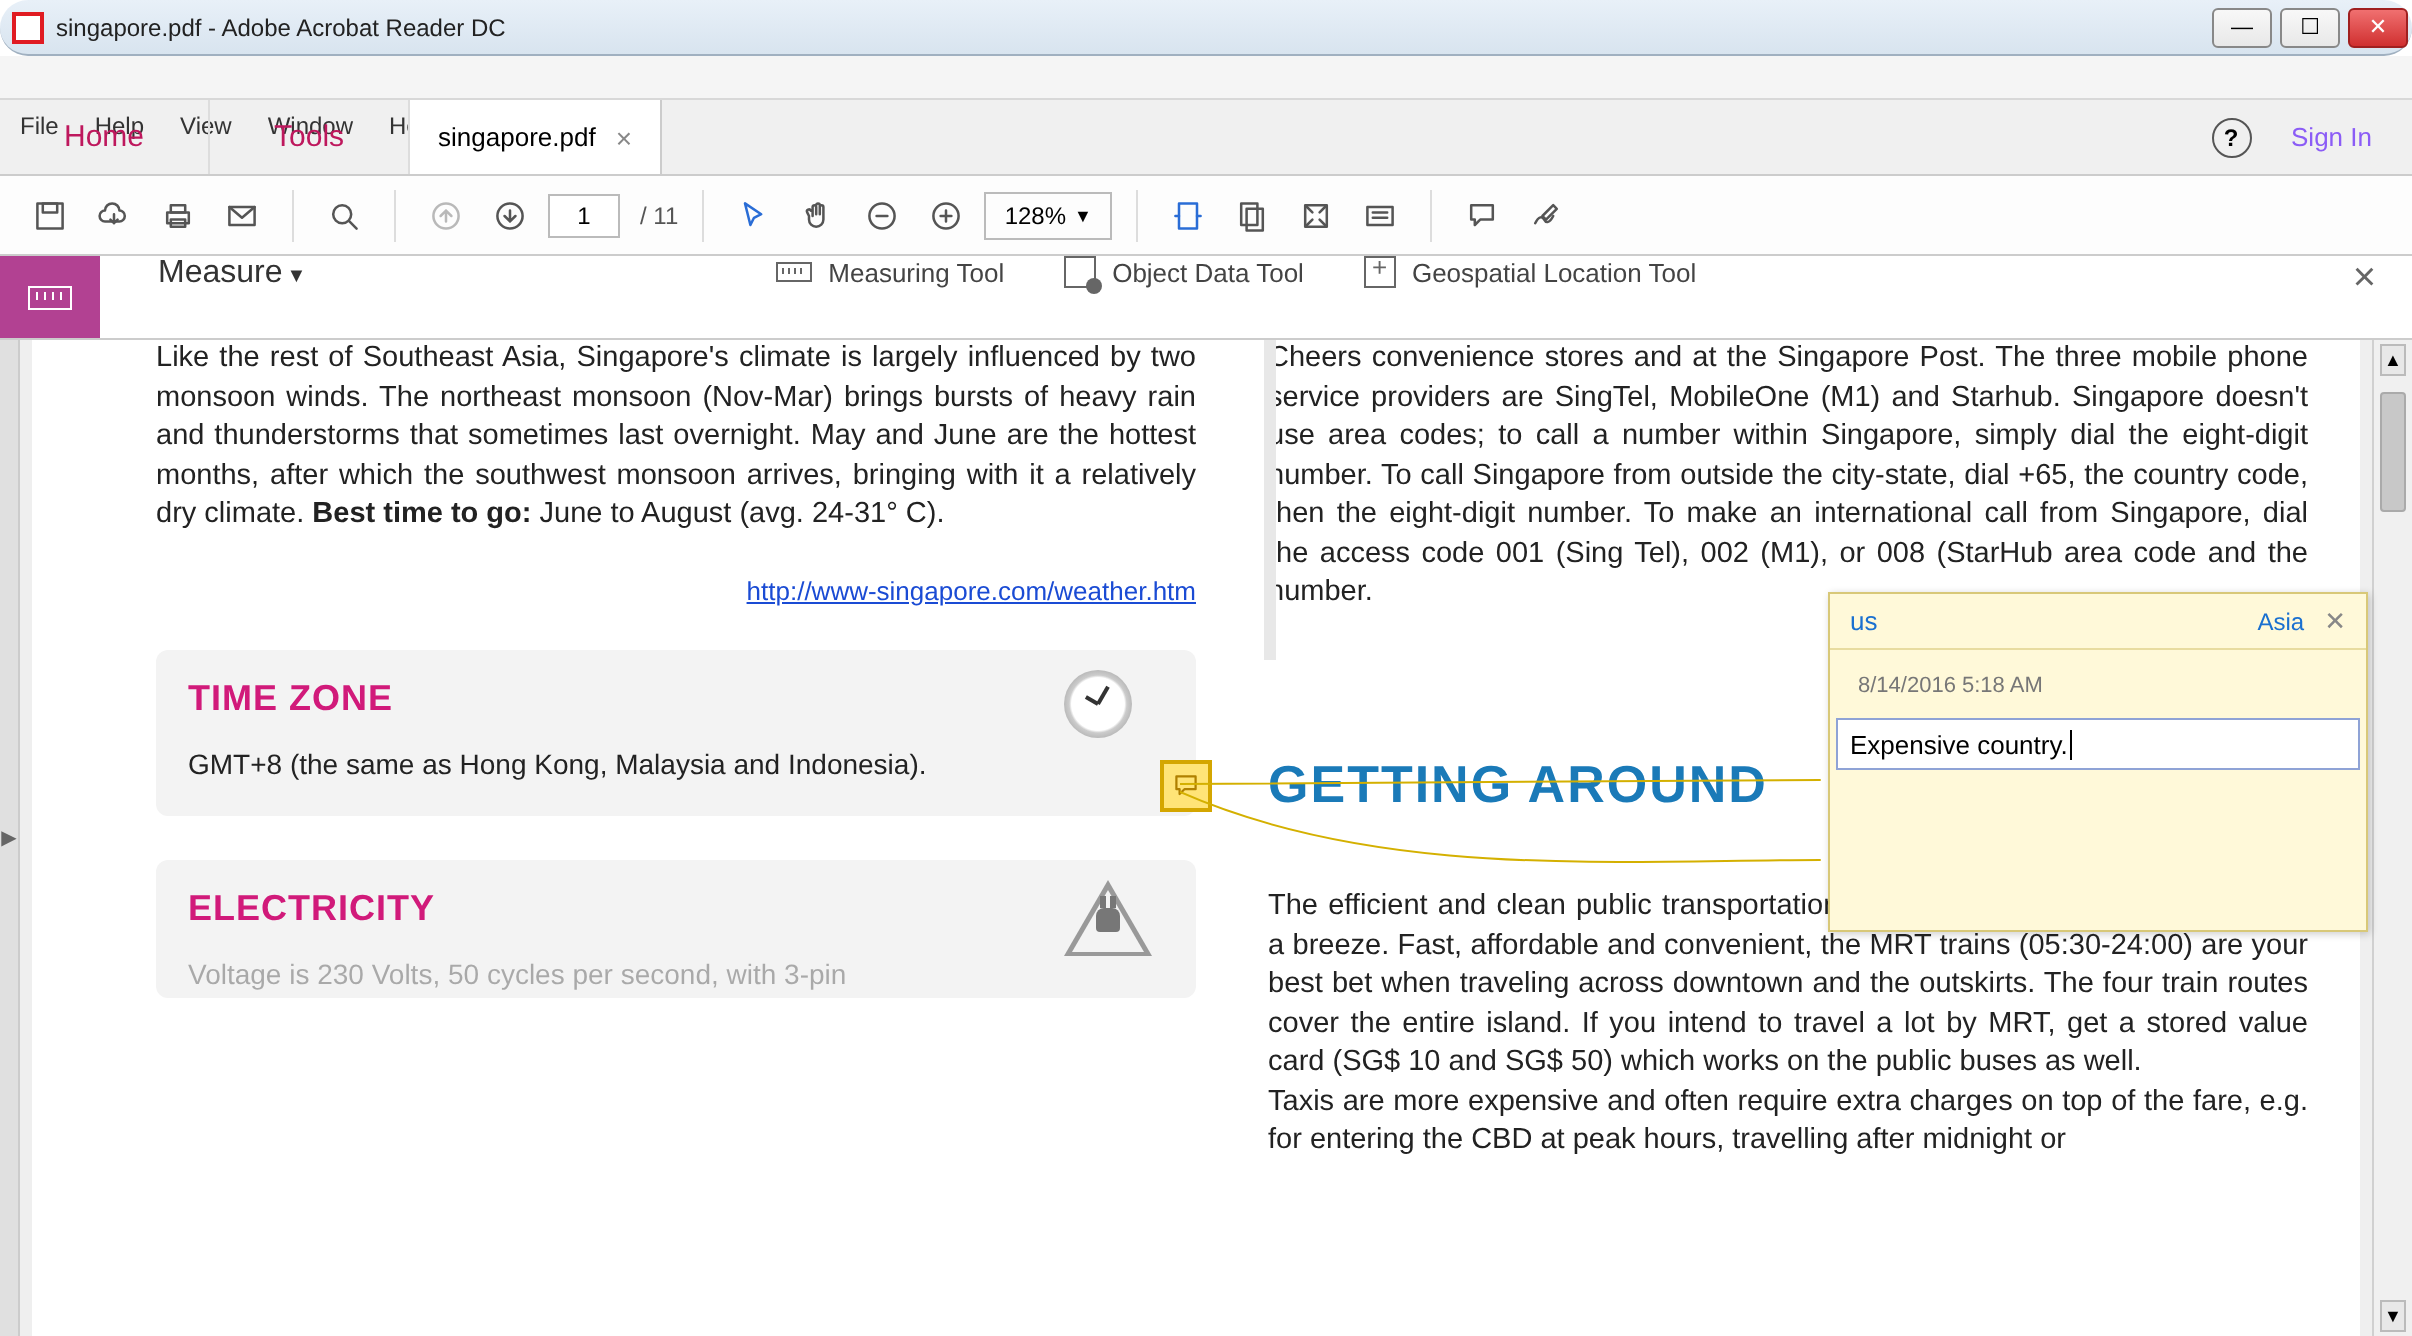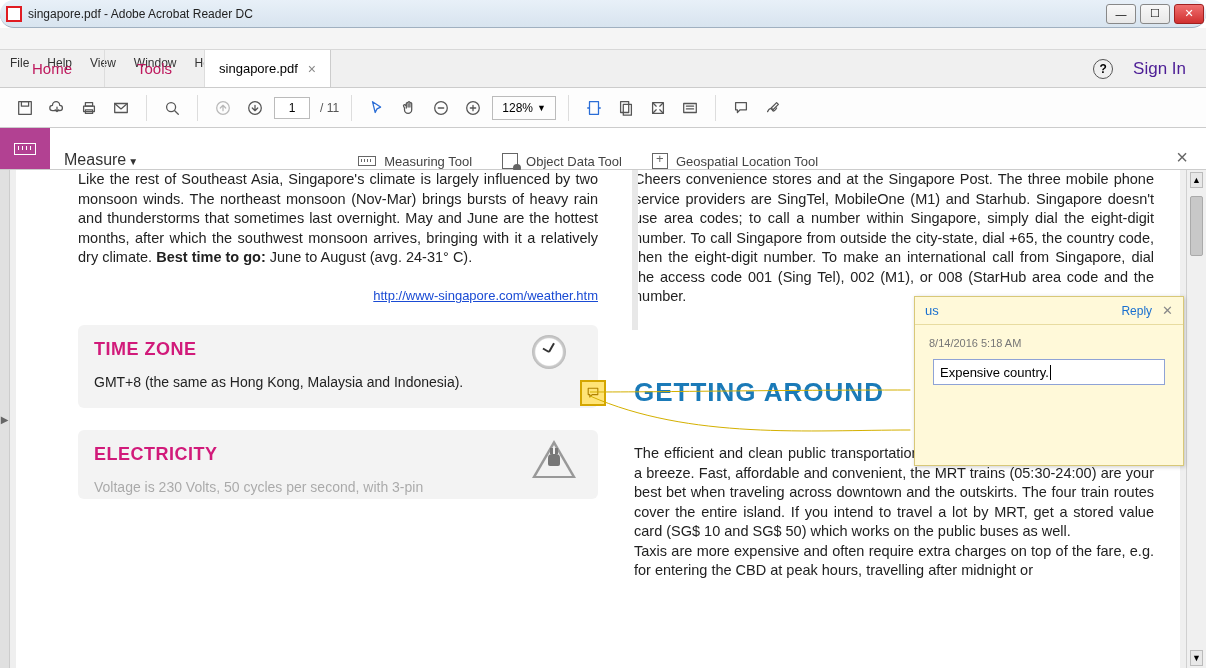--- a/index.html
+++ b/index.html
@@ -18,34 +18,34 @@
 .menubar { height: 22px; background: #f5f5f5; border-bottom: 1px solid #d8d8d8; display: flex; align-items: center; padding-left: 10px; gap: 18px; font-size: 12px; color: #333; }
 .menubar span { cursor: default; margin-top: 48px; }
 
 
 .apptabs { height: 38px; background: #f0f0f0; border-bottom: 1px solid #ccc; display: flex; align-items: stretch; }
 .apptabs .homebtn, .apptabs .toolsbtn { padding: 0 32px; display: flex; align-items: center; font-size: 15px; color: #be185d; border-right: 1px solid #ddd; text-align: right; }
 .apptabs .doctab { display: flex; align-items: center; padding: 0 14px; background: #fff; border-right: 1px solid #ccc; position: relative; font-size: 13px; }
 .apptabs .doctab .tabclose { margin-left: 10px; font-size: 14px; color: #888; }
 .apptabs .right { margin-left: auto; display: flex; align-items: center; gap: 20px; padding-right: 20px; }
 .apptabs .helpcircle { width: 20px; height: 20px; border: 1.5px solid #555; border-radius: 50%; display: flex; align-items: center; justify-content: center; font-size: 12px; font-weight: bold; }
-.apptabs .signin { font-size: 17px; color: #4c1d95; }
+.apptabs .signin { font-size: 13px; color: #8b5cf6; }
 
 
 .toolbar { height: 40px; background: #fdfdfd; border-bottom: 1px solid #ccc; display: flex; align-items: center; padding: 0 12px; gap: 6px; }
 .toolbar .sep { width: 1px; height: 26px; background: #ddd; margin: 0 6px; }
 .toolbar .tb-icon { width: 26px; height: 26px; display: flex; align-items: center; justify-content: center; color: #555; }
 .toolbar .tb-icon svg { width: 18px; height: 18px; }
 .toolbar .pageinput { width: 36px; height: 22px; border: 1px solid #bbb; text-align: center; font-size: 12px; }
 .toolbar .pagetotal { font-size: 12px; color: #555; margin-left: 4px; }
 .toolbar .zoomsel { width: 64px; height: 24px; border: 1px solid #bbb; font-size: 12px; display: flex; align-items: center; justify-content: center; gap: 4px; }
 .toolbar .zoomsel .dd { font-size: 9px; }
 
 
-.measurebar { height: 42px; border-bottom: 1px solid #ccc; display: flex; align-items: flex-end; }
+.measurebar { height: 42px; border-bottom: 1px solid #ccc; display: flex; align-items: flex-start; gap: 15px; }
 .measurebar .mtab { width: 50px; height: 100%; background: #b24192; display: flex; align-items: center; justify-content: center; }
 .measurebar .mtab .ruler { width: 22px; height: 12px; border: 1.5px solid #fff; position: relative; }
 .measurebar .mtab .ruler::before { content:''; position:absolute; left:3px; top:2px; width:1px; height:4px; background:#fff; box-shadow: 4px 0 #fff, 8px 0 #fff, 12px 0 #fff; }
 .measurebar .mtitle { font-size: 16px; margin-left: 14px; color: #333; }
 .measurebar .mtitle .dd { font-size: 10px; margin-left: 2px; }
 .measurebar .msubtools { display: flex; gap: 30px; margin-left: 220px; font-size: 13px; color: #444; align-items: center; }
 .measurebar .msubtools .st { display: flex; align-items: center; gap: 8px; }
 .measurebar .mclose { margin-left: auto; margin-right: 18px; font-size: 20px; color: #666; }
 .miniruler { width: 18px; height: 10px; border: 1.2px solid #666; position: relative; }
 .miniruler::before { content:''; position:absolute; left:2px; top:2px; width:1px; height:3px; background:#666; box-shadow: 3px 0 #666, 6px 0 #666, 9px 0 #666; }
@@ -114,21 +114,21 @@
 .bike .frame { position:absolute; left:6px; top:5px; width:26px; height:12px; border-bottom:1.5px solid #6a8; border-left:1.5px solid #6a8; transform: skewX(-20deg); }
 .scooter { position:absolute; left:0; bottom:0; width:30px; height:26px; background:#e8a020; border-radius:6px 2px 2px 6px; }
 
 
 .comment-pop { position: absolute; right: 22px; top: 296px; width: 270px; height: 170px; background: #fff9d9; border: 1px solid #d8c878; box-shadow: 1px 1px 4px rgba(0,0,0,0.2); z-index: 50; }
 .comment-pop .chead { height: 28px; display: flex; align-items: center; padding: 0 10px; border-bottom: 1px solid #e8dca0; }
 .comment-pop .chead .author { color: #1a70d0; font-size: 13px; }
 .comment-pop .chead .reply { margin-left: auto; color: #1a70d0; font-size: 12px; margin-right: 10px; }
 .comment-pop .chead .cx { color: #888; cursor: pointer; }
 .comment-pop .cdate { font-size: 11px; color: #777; padding: 12px 14px 10px; }
-.comment-pop .cinput { margin: 0 18px; height: 26px; border: 1px solid #8fa3d6; background: #fff; display: flex; align-items: center; padding: 0 6px; font-size: 13px; }
+.comment-pop .cinput { margin: 0 3px; height: 26px; border: 1px solid #8fa3d6; background: #fff; display: flex; align-items: center; padding: 0 6px; font-size: 13px; }
 .comment-pop .cinput .caret { display:inline-block; width:1px; height:15px; background:#000; margin-left:1px; animation: blink 1s infinite; }
 @keyframes blink { 50% { opacity: 0; } }
 
 
 .connector { position: absolute; pointer-events: none; z-index: 40; }
 
 
 svg { stroke: #555; fill: none; stroke-width: 1.4; stroke-linecap: round; stroke-linejoin: round; }
 .toolbar .active svg { stroke: #2a6dd6; }
 </style>
@@ -376,21 +376,21 @@
   <div class="vscroll">
     <div class="arr up">▲</div>
     <div class="thumb"></div>
     <div class="arr dn">▼</div>
   </div>
 </div>
 
 <div class="comment-pop">
   <div class="chead">
     <span class="author">us</span>
-    <span class="reply">Reply</span>
+    <span class="reply">Asia</span>
     <span class="cx">✕</span>
   </div>
   <div class="cdate">8/14/2016  5:18 AM</div>
   <div class="cinput">
     <span>Expensive country.</span>
       <span class="caret"></span>
   </div>
 </div>
 
 </body></html>

